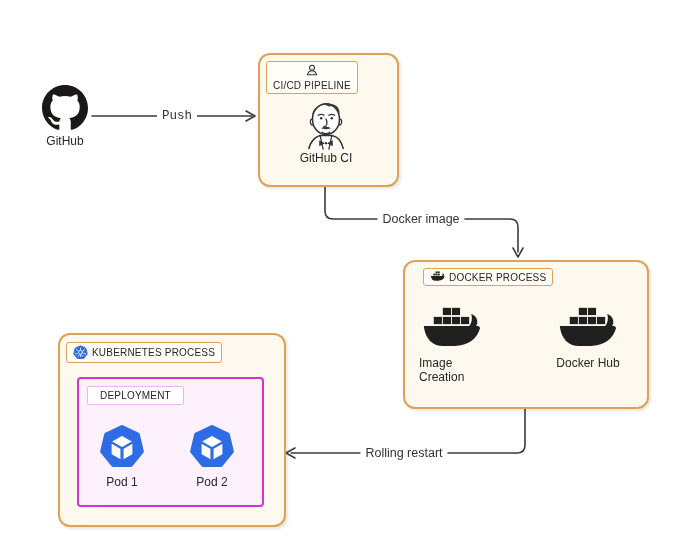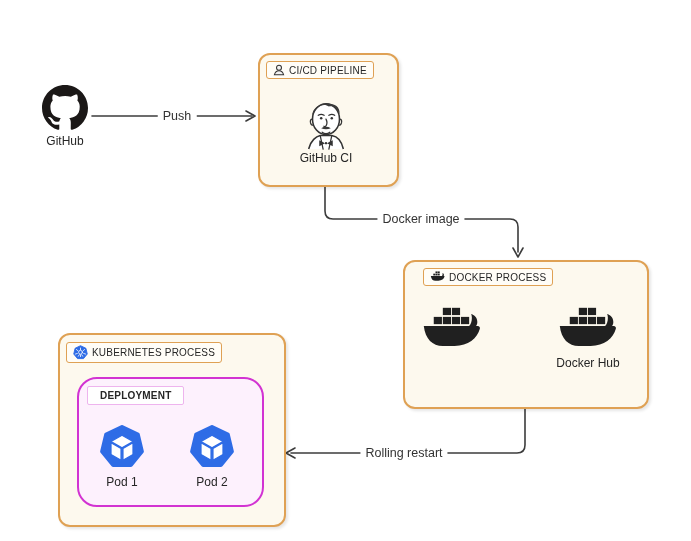--- a/index.html
+++ b/index.html
@@ -13,21 +13,21 @@
   .canvas{position:relative;width:691px;height:541px;background:var(--canvas-bg);overflow:hidden;}
   .wires{position:absolute;left:0;top:0;pointer-events:none;}
   .wire path{stroke:var(--arrow-color);stroke-width:1.6;fill:none;stroke-linecap:round;stroke-linejoin:round;}
   .orange-wire path{stroke:var(--orange-arrow);stroke-width:1.7;fill:none;stroke-linecap:round;stroke-linejoin:round;}
 
   .box{position:absolute;border:2px solid var(--box-border);background:var(--box-fill);
        border-radius:12px;box-shadow:2px 2px 3px rgba(0,0,0,0.10);}
   .chip{position:absolute;display:inline-flex;align-items:center;gap:4px;
         background:var(--chip-fill);border:1px solid var(--box-border);border-radius:3px;
         padding:2px 6px;font-size:10px;color:var(--text-color);letter-spacing:.2px;white-space:nowrap;}
-  .deployment{position:absolute;border:2px solid var(--deployment-border);background:var(--deployment-fill);border-radius:20px;font-weight:bold;}
+  .deployment{position:absolute;border:2px solid var(--deployment-border);background:var(--deployment-fill);border-radius:4px;}
   .deployment-chip{position:absolute;background:#fff;border:1px solid var(--deployment-chip-border);
         border-radius:2px;padding:3px 12px;font-size:10px;color:var(--text-color);letter-spacing:.2px;white-space:nowrap;}
   .node-label{position:absolute;font-size:12px;line-height:1.15;color:var(--text-color);text-align:left;transform:translateX(-50%);}
   .edge-label{position:absolute;font-size:12.5px;color:#333;background:var(--canvas-bg);
         padding:0 5px;transform:translate(-50%,-50%);white-space:nowrap;}
   .icon-abs{position:absolute;}
   .pod-hepta{fill:var(--k8s-blue);stroke:var(--k8s-blue);}
   .cube-face{fill:#fff;stroke:var(--k8s-blue);stroke-width:.9;stroke-linejoin:round;}
   .whale{fill:#202020;}
   .sketch{stroke:#333;fill:none;stroke-width:1.3;stroke-linecap:round;}
@@ -50,26 +50,26 @@
       <path d="M484,346 H540"></path>
       <path d="M536,341 L545,346 L536,351"></path>
     </g>
   </svg>
 
   <svg class="icon-abs" style="left:42px;top:85px;" width="46" height="46" viewBox="0 0 24 24">
     <path fill="#1b1817" d="M12 0C5.37 0 0 5.37 0 12c0 5.31 3.435 9.795 8.205 11.385.6.105.825-.255.825-.57 0-.285-.015-1.23-.015-2.235-3.015.555-3.795-.735-4.035-1.41-.135-.345-.72-1.41-1.23-1.695-.42-.225-1.02-.78-.015-.795.945-.015 1.62.87 1.845 1.23 1.08 1.815 2.805 1.305 3.495.99.105-.78.42-1.305.765-1.605-2.67-.3-5.46-1.335-5.46-5.925 0-1.305.465-2.385 1.23-3.225-.12-.3-.54-1.53.12-3.18 0 0 1.005-.315 3.3 1.23.96-.27 1.98-.405 3-.405s2.04.135 3 .405c2.295-1.56 3.3-1.23 3.3-1.23.66 1.65.24 2.88.12 3.18.765.84 1.23 1.905 1.23 3.225 0 4.605-2.805 5.625-5.475 5.925.435.375.81 1.095.81 2.22 0 1.605-.015 2.895-.015 3.3 0 .315.225.69.825.57A12.02 12.02 0 0 0 24 12c0-6.63-5.37-12-12-12z"></path>
   </svg>
   <div class="node-label" style="left:65px;top:135px;">GitHub</div>
 
-  <div class="edge-label" style="left:177px;top:116px;">Push</div>
+  <div class="edge-label" style="left:177px;top:116px;font-family:Liberation Mono, monospace;">Push</div>
   <div class="edge-label" style="left:421px;top:219px;">Docker image</div>
   <div class="edge-label" style="left:404px;top:453px;">Rolling restart</div>
 
   <div class="box" style="left:258px;top:53px;width:137px;height:130px;">
-    <div class="chip" style="left:6px;top:6px;">
+    <div class="chip" style="left:6px;top:6px;flex-direction:column;">
       <svg width="12" height="12" viewBox="0 0 14 14">
         <circle cx="7" cy="4.3" r="2.9" fill="#f2f2f2" stroke="#333" stroke-width="1.2"></circle>
         <path d="M1.6,12.6 C2.6,9 5,8 7,8 C9,8 11.4,9 12.4,12.6 Z" fill="#f2f2f2" stroke="#333" stroke-width="1.2"></path>
       </svg>
       <span>CI/CD PIPELINE</span>
     </div>
   </div>
 
   <svg class="icon-abs" style="left:302px;top:96px;" width="48" height="54" viewBox="0 0 48 56">
     <path d="M6,55 C8,46 14,42 18,41 L30,41 C36,42 40,46 42,55" fill="#fff" stroke="#333" stroke-width="1.6"></path>
@@ -109,20 +109,21 @@
     <g class="whale">
       <rect x="24" y="2" width="9" height="8"></rect>
         <rect x="34" y="2" width="9" height="8"></rect>
       <rect x="14" y="12" width="9" height="8"></rect>
         <rect x="24" y="12" width="9" height="8"></rect>
         <rect x="34" y="12" width="9" height="8"></rect>
         <rect x="44" y="12" width="9" height="8"></rect>
       <path d="M3,22 H53 C55,20 56,17 56,13 C56,11.5 55.7,10 55.2,8.8 C59.5,10 62,13.5 62,17.5 C62,19.3 61.5,20.8 60.6,22 H62.5 C64.2,22 65.3,23.6 64.8,25.2 C61.8,35.8 52,44 37,44 H24 C12.5,44 4.8,36.5 3,22 Z"></path>
     </g>
   </svg>
+  <div class="node-label" style="left:451px;top:357px;width:64px;">Image Creation</div>
 
   <svg class="icon-abs" style="left:557px;top:306px;" width="60" height="49" viewBox="0 0 66 54">
     <g class="whale">
       <rect x="24" y="2" width="9" height="8"></rect>
         <rect x="34" y="2" width="9" height="8"></rect>
       <rect x="14" y="12" width="9" height="8"></rect>
         <rect x="24" y="12" width="9" height="8"></rect>
         <rect x="34" y="12" width="9" height="8"></rect>
         <rect x="44" y="12" width="9" height="8"></rect>
       <path d="M3,22 H53 C55,20 56,17 56,13 C56,11.5 55.7,10 55.2,8.8 C59.5,10 62,13.5 62,17.5 C62,19.3 61.5,20.8 60.6,22 H62.5 C64.2,22 65.3,23.6 64.8,25.2 C61.8,35.8 52,44 37,44 H24 C12.5,44 4.8,36.5 3,22 Z"></path>

